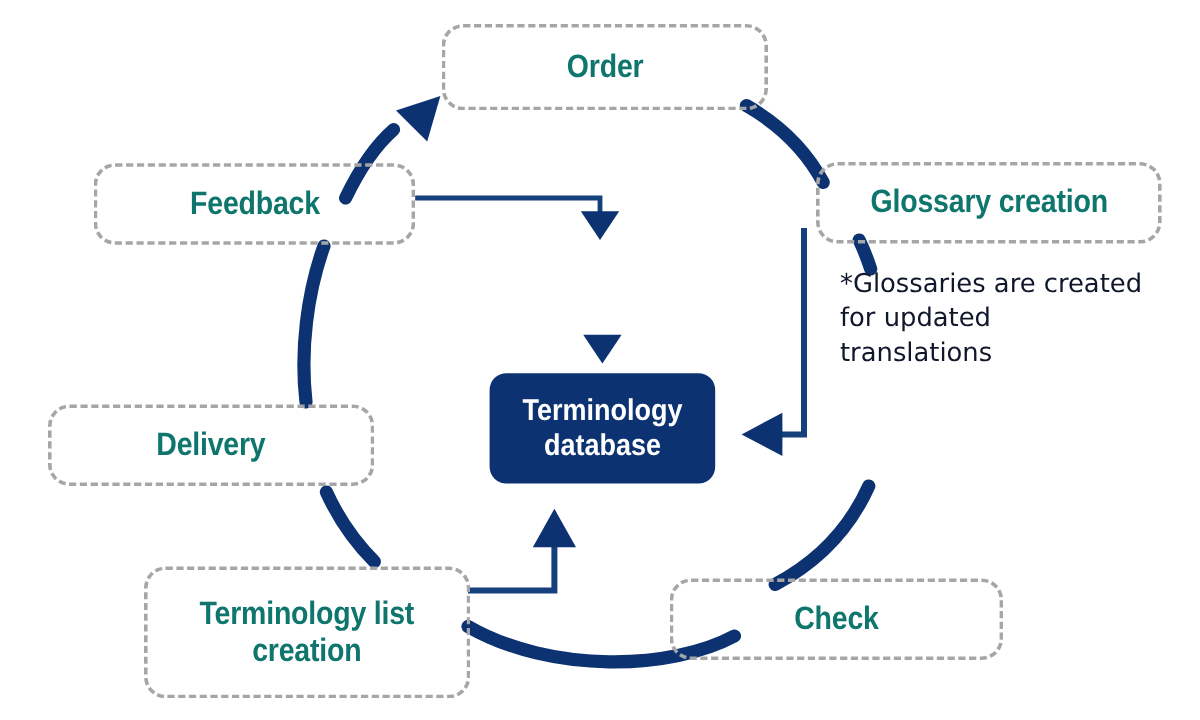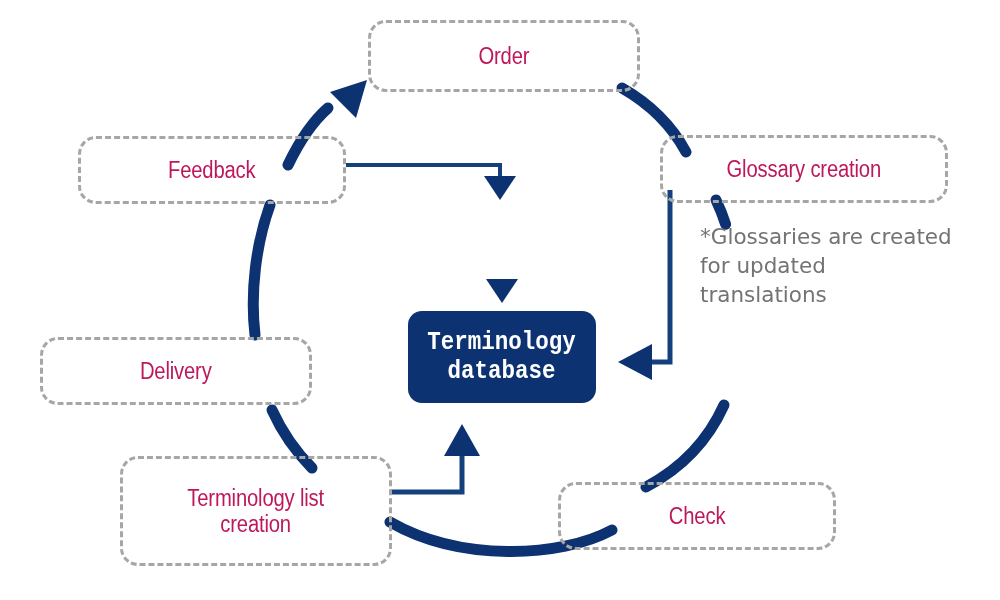--- a/index.html
+++ b/index.html
@@ -27,56 +27,56 @@
   .node {
     position: absolute;
     box-sizing: border-box;
     border: 3px dashed #a6a6a6;
     border-radius: 18px;
     background: transparent;
     display: flex;
     align-items: center;
     justify-content: center;
     text-align: center;
-    color: #be185d;
+    color: #0f766e;
     font-family: "Liberation Sans", sans-serif;
-    font-weight: normal;
-    font-size: 23px;
+    font-weight: bold;
+    font-size: 27px;
     line-height: 1.15;
     letter-spacing: -0.2px;
     z-index: 3;
   }
   .node span {
     display: block;
     padding: 0 6px;
     transform: scaleX(0.88);
   }
   .db-node {
     position: absolute;
     box-sizing: border-box;
     background: #0d3271;
     border-radius: 14px;
     display: flex;
     align-items: center;
     justify-content: center;
     text-align: center;
     color: #ffffff;
-    font-family: Liberation Mono, monospace;
+    font-family: Liberation Sans, sans-serif;
     font-weight: bold;
     font-size: 25px;
     line-height: 1.18;
     z-index: 4;
   }
   .db-node span {
     display: block;
     transform: scaleX(0.9);
   }
   .footnote {
     position: absolute;
-    color: #737373;
+    color: #0f172a;
     font-family: "DejaVu Sans", sans-serif;
     font-size: 21.5px;
     line-height: 1.35;
     text-align: left;
     white-space: pre-line;
     z-index: 5;
   }
 </style>
 </head>
 <body>
@@ -110,30 +110,30 @@
     <path d="M 618,362 L 652,344 L 652,380 Z" fill="#0d3271"></path>
 
     <path d="M 390,492 L 462,492 L 462,452" fill="none" stroke="#14407c" stroke-width="5"></path>
     <path d="M 462,424 L 444,456 L 480,456 Z" fill="#0d3271"></path>
   </svg>
 
   <div class="node" style="left:368px; top:20px; width:272px; height:72px;">
     <span>Order</span>
   </div>
 
-  <div class="node" style="left:660px; top:135px; width:288px; height:68px;justify-content:center;">
+  <div class="node" style="left:680px; top:135px; width:288px; height:68px;justify-content:center;">
     <span>Glossary creation</span>
   </div>
 
 
   <div class="node" style="left:558px; top:470px; width:278px; height:68px;margin-top:12px;">
     <span>Check</span>
   </div>
 
-  <div class="node" style="left:120px; top:456px; width:272px; height:110px;">
+  <div class="node" style="left:120px; top:472px; width:272px; height:110px;">
     <span style="white-space: pre-line;">Terminology list
 creation</span>
   </div>
 
   <div class="node" style="left:78px; top:136px; width:268px; height:68px;">
     <span>Feedback</span>
   </div>
 
   <div class="node" style="left:40px; top:337px; width:272px; height:68px;">
     <span>Delivery</span>

